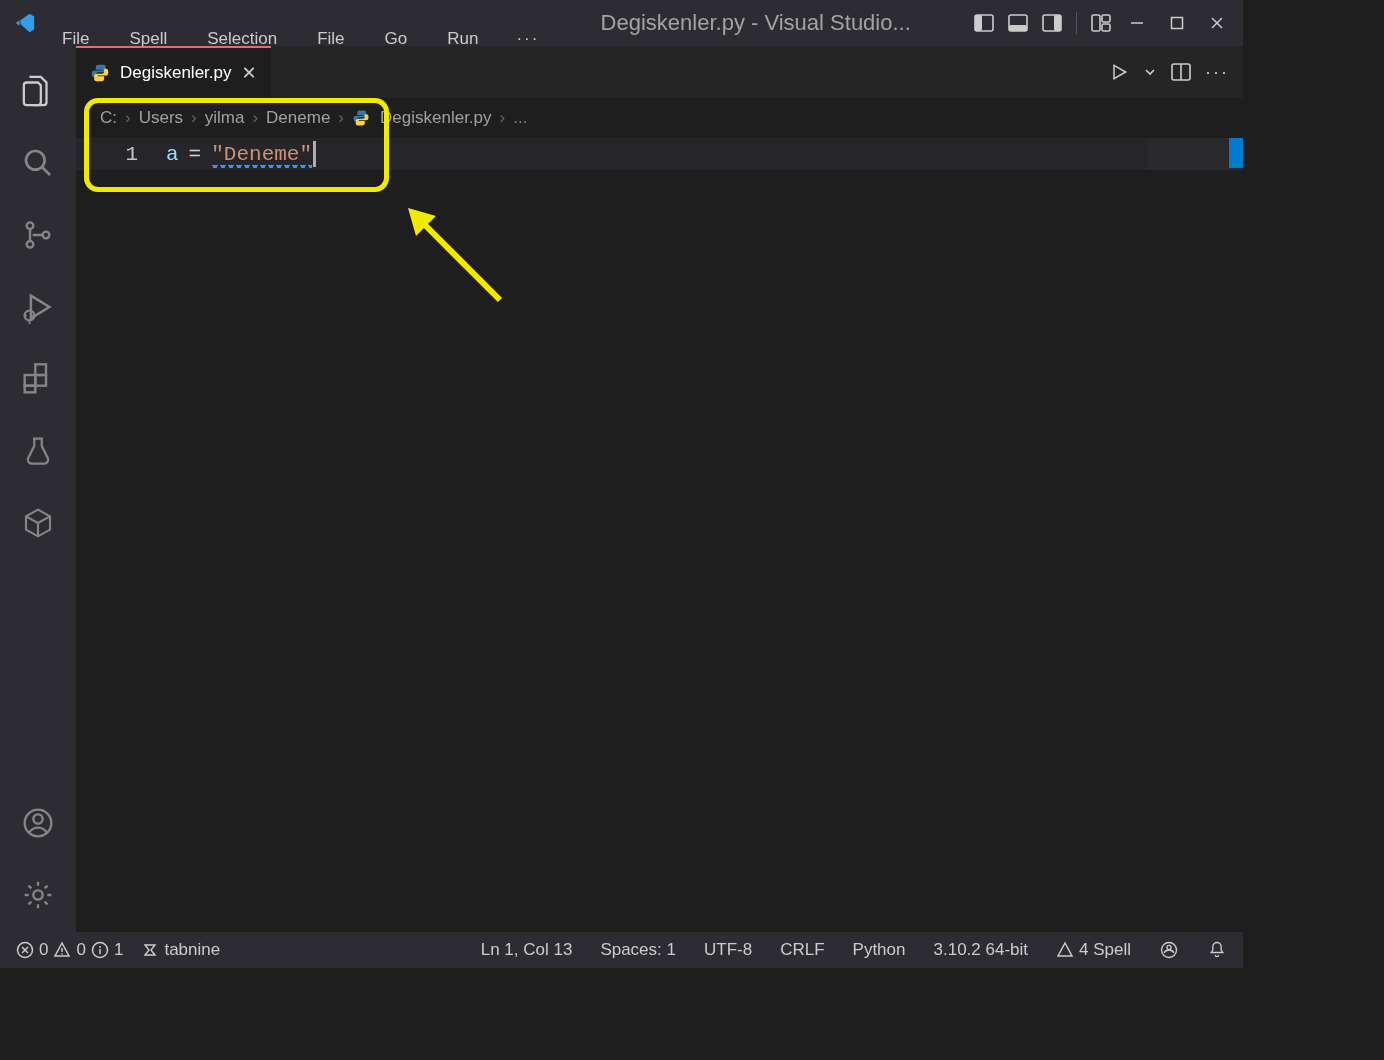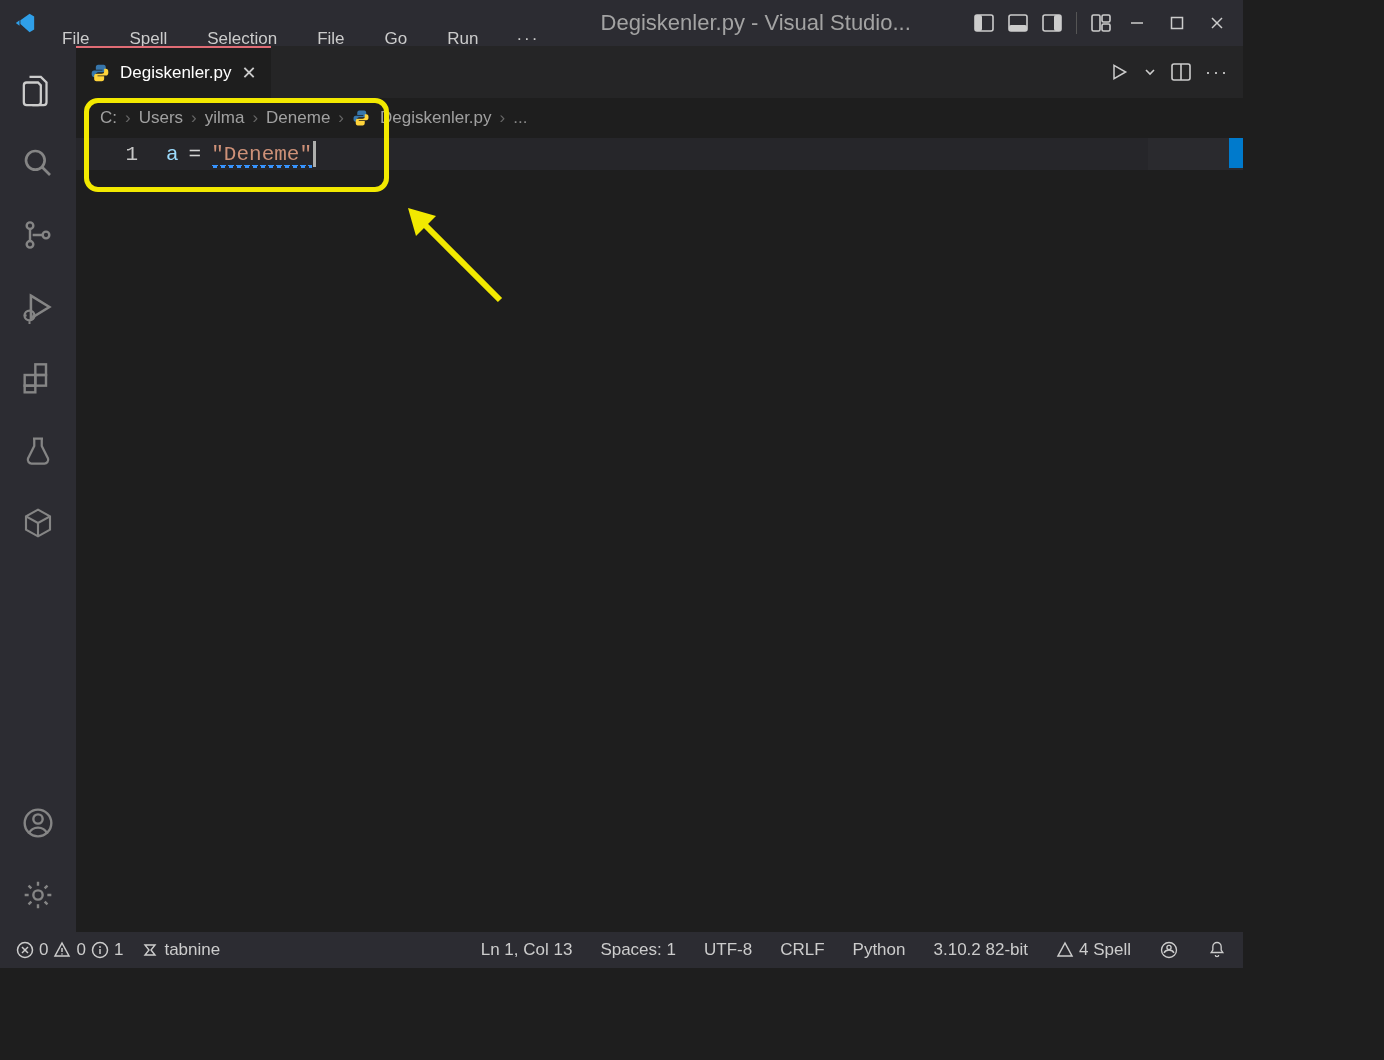--- a/index.html
+++ b/index.html
@@ -410,21 +410,21 @@
         <path d="M4 4h10l-4 5 4 5H4l4-5-4-5z" fill="none" stroke="#ccc" stroke-width="1.4"></path>
       </svg>
     <span>tabnine</span>
   </div>
   <div class="sb-right">
     <div class="sb-item">Ln 1, Col 13</div>
     <div class="sb-item">Spaces: 1</div>
     <div class="sb-item">UTF-8</div>
     <div class="sb-item">CRLF</div>
     <div class="sb-item">Python</div>
-    <div class="sb-item">3.10.2 82-bit</div>
+    <div class="sb-item">3.10.2 64-bit</div>
     <div class="sb-item">
       <svg width="18" height="18" viewBox="0 0 18 18">
           <path d="M9 2l7 13H2L9 2z" fill="none" stroke="#ccc" stroke-width="1.5"></path>
         </svg>
       <span>4 Spell</span>
     </div>
     <div class="sb-item">
       <svg width="20" height="20" viewBox="0 0 24 24">
           <circle cx="12" cy="12" r="9" fill="none" stroke="#ccc" stroke-width="1.6"></circle>
           <path d="M12 12c-3 0-5 1.5-6 3.5M12 12c3 0 5 1.5 6 3.5" fill="none" stroke="#ccc" stroke-width="1.6"></path>

